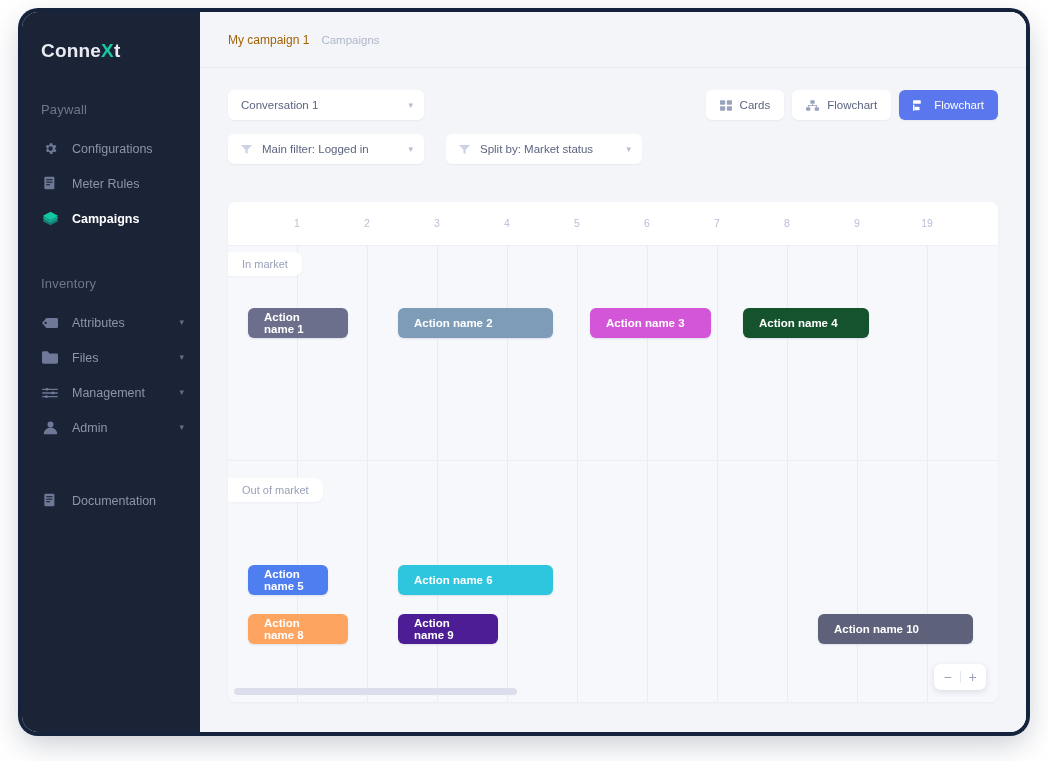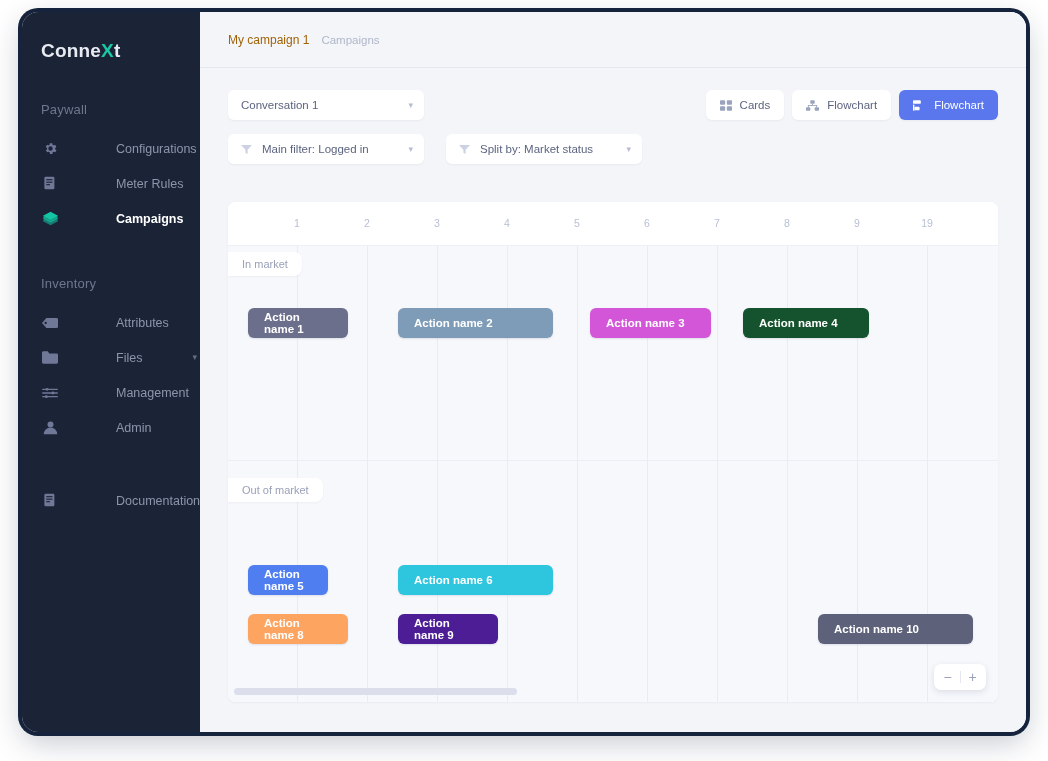--- a/index.html
+++ b/index.html
@@ -35,21 +35,21 @@
   .logo .x { color: #17c9a6; }
 
   .nav-section-title {
     color: #6e778d; font-size: 13px; letter-spacing: .2px;
     padding: 0 0 0 19px; margin-top: 40px; margin-bottom: 14px;
   }
   .nav-item {
     display: flex; align-items: center;
     height: 35px; padding: 0 16px 0 19px;
     color: #8d95aa; font-size: 12.5px;
-    cursor: pointer; position: relative; gap: 44px;
+    cursor: pointer; position: relative;
   }
   .nav-item .nav-icon {
     width: 18px; height: 18px; margin-right: 13px;
     display: flex; align-items: center; justify-content: center;
     flex: 0 0 18px;
   }
   .nav-item .nav-label { flex: 1 1 auto; white-space: nowrap; }
   .nav-item.active .nav-label { color: #ffffff; font-weight: bold; }
   .nav-item .chev {
     font-size: 9px; color: #656d83; line-height: 1; margin-left: 6px;

